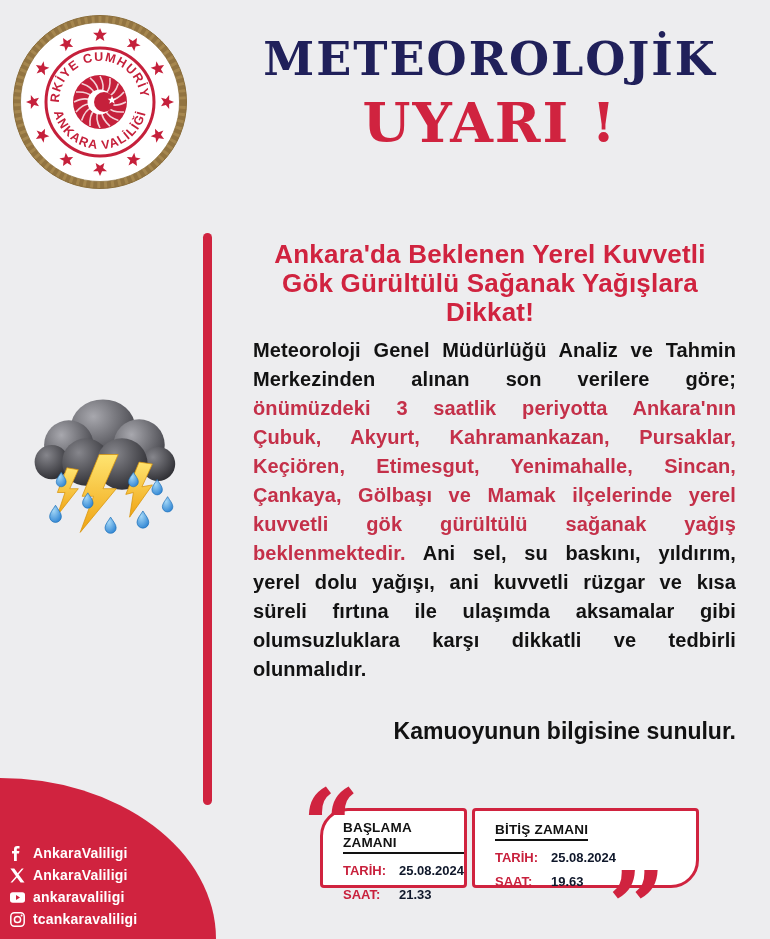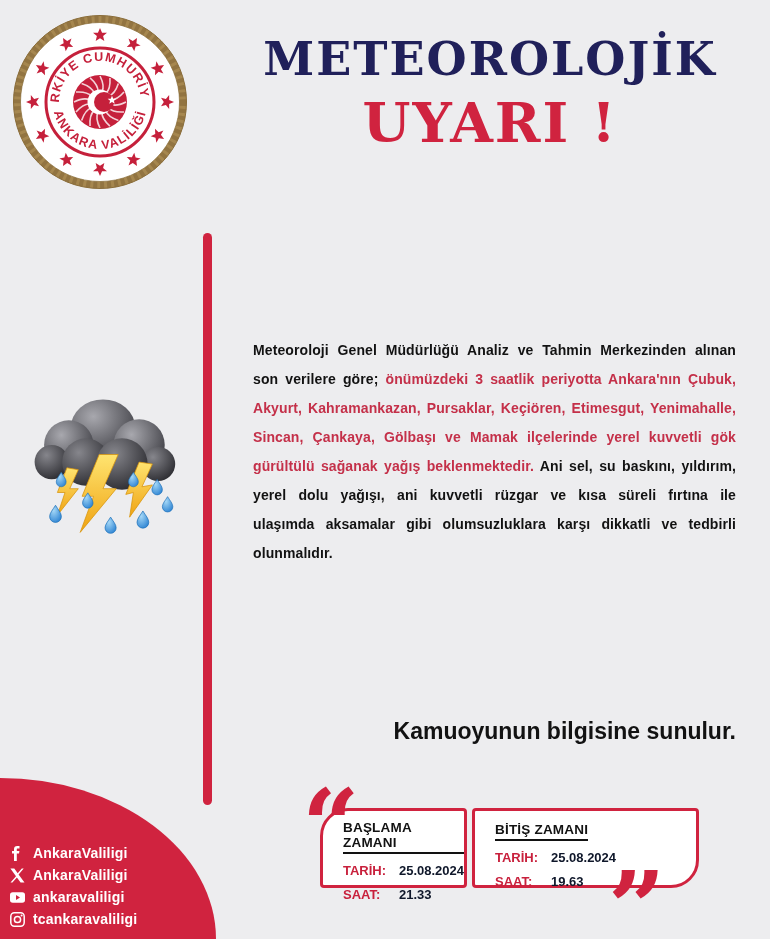--- a/index.html
+++ b/index.html
@@ -25,21 +25,21 @@
   .red-line{left:203px;top:233px;width:9px;height:572px;background:#d0233f;border-radius:5px;}
 
   
   .heading{
     left:240px;top:240px;width:500px;text-align:center;
     color:#d0233f;font-weight:bold;font-size:26px;line-height:29px;
     white-space:pre-line;letter-spacing:0.2px;
   }
   .bodytext{
     left:253px;top:336px;width:483px;text-align:justify;
-    font-weight:bold;font-size:14px;line-height:29px;color:#121212;
+    font-weight:bold;font-size:20px;line-height:29px;color:#121212;
     word-spacing:2px;letter-spacing:0.1px;
   }
   .bodytext .red{color:#c43049;}
   .closing{
     left:253px;top:718px;width:483px;text-align:right;
     font-weight:bold;font-size:23px;color:#121212;
   }
 
   
   .cloud{left:27px;top:386px;}
@@ -134,20 +134,23 @@
     </g>
   </svg>
 
   <div class="abs title-block">
     <div class="title-main">METEOROLOJİK</div>
     <div class="title-sub">UYARI !</div>
   </div>
 
   <div class="abs red-line"></div>
 
+  <div class="abs heading">Ankara'da Beklenen Yerel Kuvvetli
+Gök Gürültülü Sağanak Yağışlara
+Dikkat!</div>
 
   <div class="abs bodytext">
     <span>Meteoroloji Genel Müdürlüğü Analiz ve Tahmin Merkezinden alınan son verilere göre; </span><span class="red">önümüzdeki 3 saatlik periyotta Ankara'nın Çubuk, Akyurt, Kahramankazan, Pursaklar, Keçiören, Etimesgut, Yenimahalle, Sincan, Çankaya, Gölbaşı ve Mamak ilçelerinde yerel kuvvetli gök gürültülü sağanak yağış beklenmektedir. </span><span>Ani sel, su baskını, yıldırım, yerel dolu yağışı, ani kuvvetli rüzgar ve kısa süreli fırtına ile ulaşımda aksamalar gibi olumsuzluklara karşı dikkatli ve tedbirli olunmalıdır.</span>
   </div>
 
   <div class="abs closing">Kamuoyunun bilgisine sunulur.</div>
 
   <svg class="abs cloud" width="152" height="156" viewBox="0 0 160 160">
     <defs>
       <radialGradient id="gcl" cx="35%" cy="30%" r="80%">

